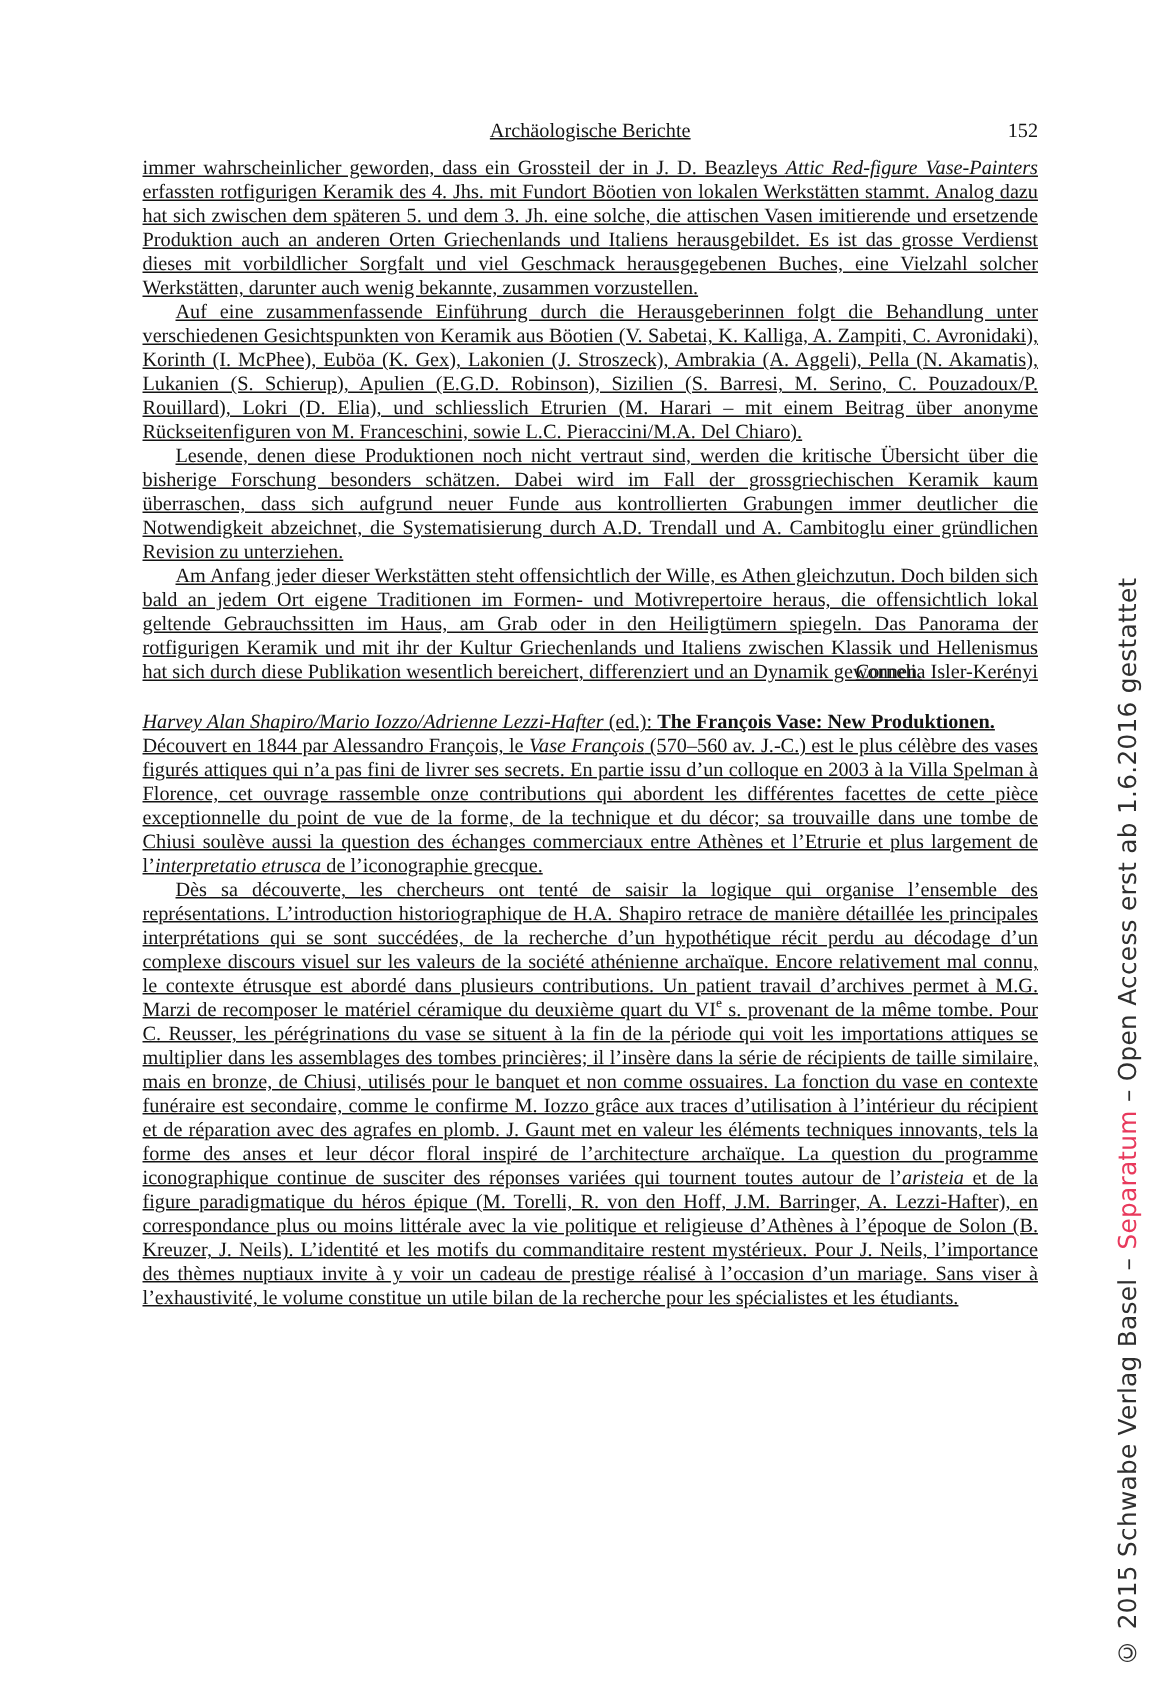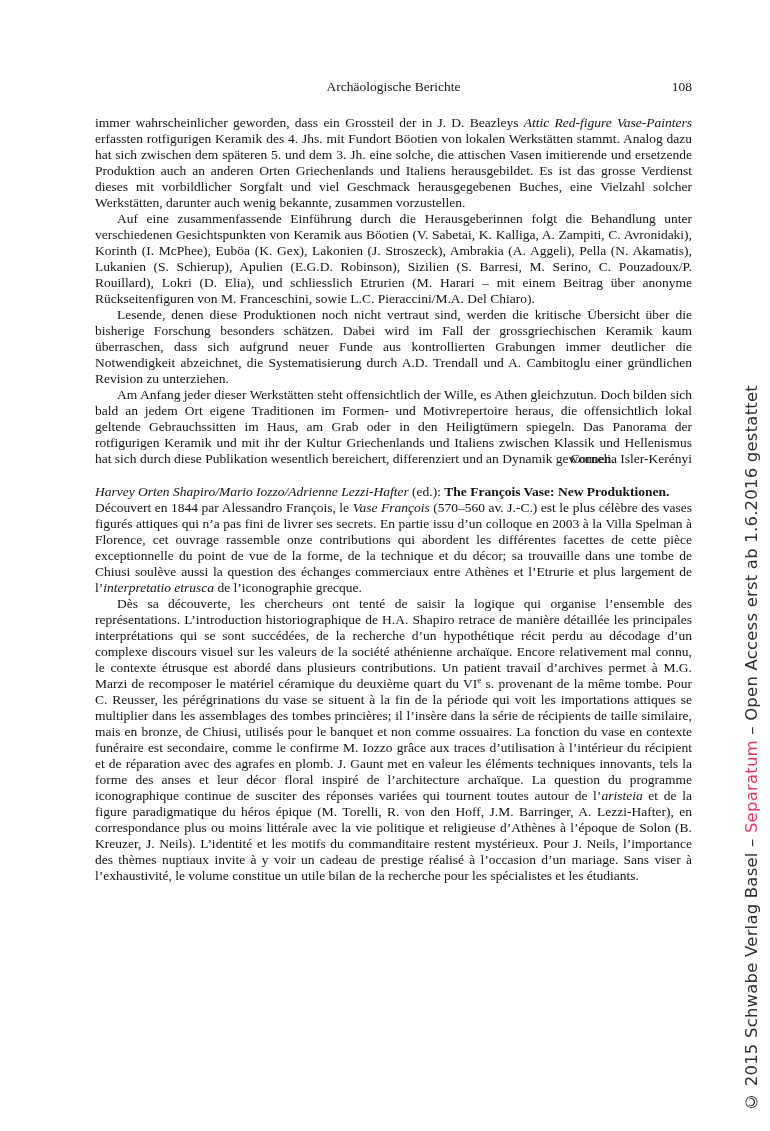--- a/index.html
+++ b/index.html
@@ -27,32 +27,34 @@
     width: 597px;
     display: grid;
     grid-template-columns: 1fr auto 1fr;
     align-items: baseline;
     font-size: 13.5px;
     line-height: 16px;
   }
   .running-head .title {
     text-align: center;
     white-space: nowrap;
+    text-decoration: underline;
   }
   .running-head .pageno {
     text-align: right;
   }
   .content {
     position: absolute;
-    top: 115px;
+    top: 104px;
     left: 95px;
     width: 597px;
     font-size: 13.5px;
     line-height: 16px;
     text-align: justify;
+    text-decoration: underline;
   }
   .content p.para {
     margin: 0;
   }
   .content p.indent {
     text-indent: 22px;
   }
   .content p.hang {
     padding-left: 22px;
     text-indent: -22px;
@@ -86,33 +88,33 @@
   }
 </style>
 </head>
 <body>
 
 <div class="page">
 
   <div class="running-head">
     <span></span>
     <span class="title">Archäologische Berichte</span>
-    <span class="pageno">108</span>
+    <span class="pageno">152</span>
   </div>
 
   <div class="content">
     <div class="review1">
         <p class="para"><span>immer wahrscheinlicher geworden, dass ein Grossteil der in J. D. Beazleys </span><i>Attic Red-figure Vase-Painters</i><span> erfassten rotfigurigen Keramik des 4. Jhs. mit Fundort Böotien von lokalen Werkstätten stammt. Analog dazu hat sich zwischen dem späteren 5. und dem 3. Jh. eine solche, die attischen Vasen imitierende und ersetzende Produktion auch an anderen Orten Griechenlands und Italiens herausgebildet. Es ist das grosse Verdienst dieses mit vorbildlicher Sorgfalt und viel Geschmack herausgegebenen Buches, eine Vielzahl solcher Werkstätten, darunter auch wenig bekannte, zusammen vorzustellen.</span></p>
         <p class="para indent"><span>Auf eine zusammenfassende Einführung durch die Herausgeberinnen folgt die Behandlung unter verschiedenen Gesichtspunkten von Keramik aus Böotien (V. Sabetai, K. Kalliga, A. Zampiti, C. Avronidaki), Korinth (I. McPhee), Euböa (K. Gex), Lakonien (J. Stroszeck), Ambrakia (A. Aggeli), Pella (N. Akamatis), Lukanien (S. Schierup), Apulien (E.G.D. Robinson), Sizilien (S. Barresi, M. Serino, C. Pouzadoux/P. Rouillard), Lokri (D. Elia), und schliesslich Etrurien (M. Harari – mit einem Beitrag über anonyme Rückseitenfiguren von M. Franceschini, sowie L.C. Pieraccini/M.A. Del Chiaro).</span></p>
         <p class="para indent"><span>Lesende, denen diese Produktionen noch nicht vertraut sind, werden die kritische Übersicht über die bisherige Forschung besonders schätzen. Dabei wird im Fall der grossgriechischen Keramik kaum überraschen, dass sich aufgrund neuer Funde aus kontrollierten Grabungen immer deutlicher die Notwendigkeit abzeichnet, die Systematisierung durch A.D. Trendall und A. Cambitoglu einer gründlichen Revision zu unterziehen.</span></p>
         <p class="para indent"><span>Am Anfang jeder dieser Werkstätten steht offensichtlich der Wille, es Athen gleichzutun. Doch bilden sich bald an jedem Ort eigene Traditionen im Formen- und Motivrepertoire heraus, die offensichtlich lokal geltende Gebrauchssitten im Haus, am Grab oder in den Heiligtümern spiegeln. Das Panorama der rotfigurigen Keramik und mit ihr der Kultur Griechenlands und Italiens zwischen Klassik und Hellenismus hat sich durch diese Publikation wesentlich bereichert, differenziert und an Dynamik gewonnen.</span></p>
         <div class="author-line">Cornelia Isler-Kerényi</div>
       </div>
     <div class="review2">
-        <p class="para hang"><i>Harvey Orten Shapiro/Mario Iozzo/Adrienne Lezzi-Hafter</i><span> (ed.): </span><b>The François Vase: New Produktionen.</b></p>
+        <p class="para hang"><i>Harvey Alan Shapiro/Mario Iozzo/Adrienne Lezzi-Hafter</i><span> (ed.): </span><b>The François Vase: New Produktionen.</b></p>
         <p class="para"><span>Découvert en 1844 par Alessandro François, le </span><i>Vase François</i><span> (570–560 av. J.-C.) est le plus célèbre des vases figurés attiques qui n’a pas fini de livrer ses secrets. En partie issu d’un colloque en 2003 à la Villa Spelman à Florence, cet ouvrage rassemble onze contributions qui abordent les différentes facettes de cette pièce exceptionnelle du point de vue de la forme, de la technique et du décor; sa trouvaille dans une tombe de Chiusi soulève aussi la question des échanges commerciaux entre Athènes et l’Etrurie et plus largement de l’</span><i>interpretatio etrusca</i><span> de l’iconographie grecque.</span></p>
         <p class="para indent"><span>Dès sa découverte, les chercheurs ont tenté de saisir la logique qui organise l’ensemble des représentations. L’introduction historiographique de H.A. Shapiro retrace de manière détaillée les principales interprétations qui se sont succédées, de la recherche d’un hypothétique récit perdu au décodage d’un complexe discours visuel sur les valeurs de la société athénienne archaïque. Encore relativement mal connu, le contexte étrusque est abordé dans plusieurs contributions. Un patient travail d’archives permet à M.G. Marzi de recomposer le matériel céramique du deuxième quart du VI</span><sup>e</sup><span> s. provenant de la même tombe. Pour C. Reusser, les pérégrinations du vase se situent à la fin de la période qui voit les importations attiques se multiplier dans les assemblages des tombes princières; il l’insère dans la série de récipients de taille similaire, mais en bronze, de Chiusi, utilisés pour le banquet et non comme ossuaires. La fonction du vase en contexte funéraire est secondaire, comme le confirme M. Iozzo grâce aux traces d’utilisation à l’intérieur du récipient et de réparation avec des agrafes en plomb. J. Gaunt met en valeur les éléments techniques innovants, tels la forme des anses et leur décor floral inspiré de l’architecture archaïque. La question du programme iconographique continue de susciter des réponses variées qui tournent toutes autour de l’</span><i>aristeia</i><span> et de la figure paradigmatique du héros épique (M. Torelli, R. von den Hoff, J.M. Barringer, A. Lezzi-Hafter), en correspondance plus ou moins littérale avec la vie politique et religieuse d’Athènes à l’époque de Solon (B. Kreuzer, J. Neils). L’identité et les motifs du commanditaire restent mystérieux. Pour J. Neils, l’importance des thèmes nuptiaux invite à y voir un cadeau de prestige réalisé à l’occasion d’un mariage. Sans viser à l’exhaustivité, le volume constitue un utile bilan de la recherche pour les spécialistes et les étudiants.</span></p>
       </div>
   </div>
 
   <div class="sidebar"><span>© 2015 Schwabe Verlag Basel – </span><span class="sep" style="color: rgb(232, 57, 92);">Separatum</span><span> – Open Access erst ab 1.6.2016 gestattet</span></div>
 
 </div>
 
 </body></html>

